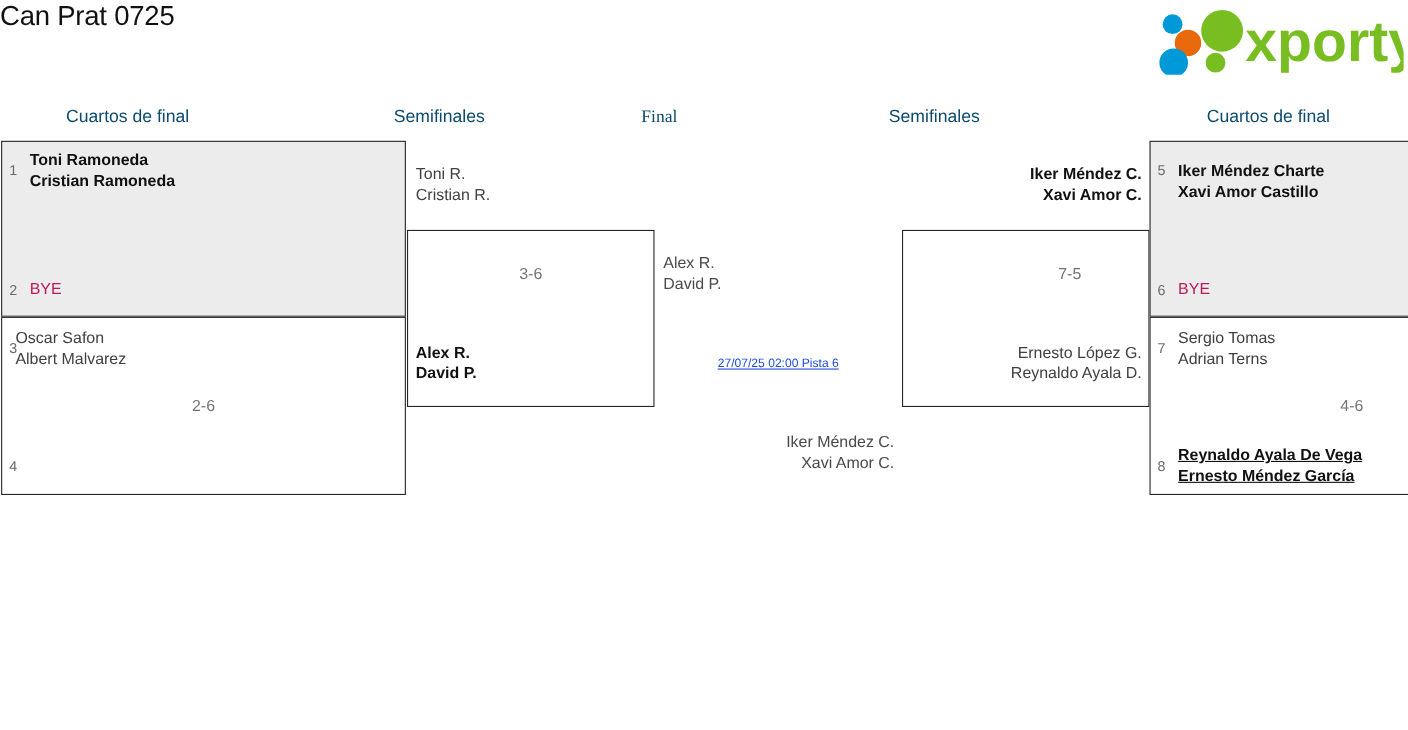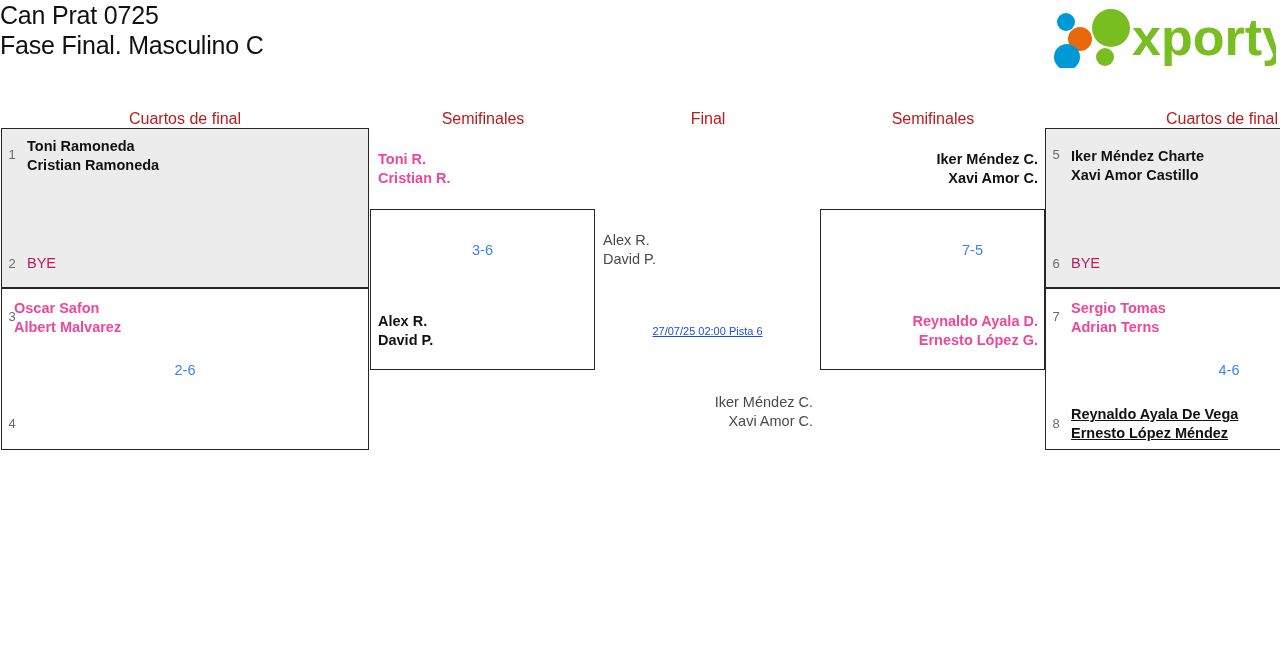--- a/index.html
+++ b/index.html
@@ -21,55 +21,54 @@
   }
   .title-line { display: block; }
 
   .logo { position: absolute; left: 1048px; top: 6px; width: 228px; height: 62px; }
   .logo svg { display: block; }
 
   
   .round-header {
     position: absolute; top: 96px;
     font-size: 16px; line-height: 22px;
-    color: #b91c1c; text-align: center;
+    color: #0c4a6e; text-align: left;
     white-space: nowrap;
-    margin-top: 12px;
   }
 
   
   .match-box {
     position: absolute;
     border: 1px solid #262626;
     background: #ffffff;
   }
   .match-box.shaded { background: #ececec; }
 
   
   .team {
     position: absolute;
     font-size: 14.5px; line-height: 19px;
     white-space: nowrap;
   }
-  .team.loser  { color: #ec4899; font-weight: 700; }
+  .team.loser  { color: #404040; font-weight: 400; }
   .team.winner { color: #111111; font-weight: 700; }
   .team.plain  { color: #4a4a4a; font-weight: 400; }
   .team .nm { display: block; }
 
   .seed {
     position: absolute;
     font-size: 13px; line-height: 15px;
     color: #6b6b6b; font-weight: 400;
     text-align: center; width: 16px;
   }
 
   .score {
     position: absolute;
     font-size: 14.5px; line-height: 19px;
-    color: #3b82f6; text-align: center;
+    color: #737373; text-align: center;
     white-space: nowrap;
   }
 
   .bye {
     position: absolute;
     font-size: 14.5px; line-height: 19px;
     color: #be185d; white-space: nowrap;
   }
 
   .sched {
@@ -82,37 +81,36 @@
 
   .r-align { text-align: right; }
 </style>
 </head>
 <body>
 
 <div id="root">
 
   <div class="title-block">
     <span class="title-line">Can Prat 0725</span>
-    <span class="title-line">Fase Final. Masculino C</span>
   </div>
 
   <div class="logo">
     <svg width="228" height="62" viewBox="0 0 228 62" xmlns="http://www.w3.org/2000/svg">
       <circle cx="18" cy="16" r="9" fill="#0099d8"></circle>
       <circle cx="32" cy="33" r="12" fill="#e8690b"></circle>
       <circle cx="63" cy="22" r="19" fill="#78be21"></circle>
       <circle cx="19" cy="51" r="13" fill="#0099d8"></circle>
       <circle cx="57" cy="51" r="9" fill="#78be21"></circle>
       <text x="84" y="49" font-family="Liberation Sans, sans-serif" font-size="52" font-weight="700" fill="#78be21">xporty</text>
     </svg>
   </div>
 
   <div class="round-header" style="left:60px; width:250px;">Cuartos de final</div>
   <div class="round-header" style="left:358px; width:250px;">Semifinales</div>
-  <div class="round-header" style="left:583px; width:250px;">Final</div>
+  <div class="round-header" style="left:583px; width:250px;font-family:Liberation Serif, serif;">Final</div>
   <div class="round-header" style="left:808px; width:250px;">Semifinales</div>
   <div class="round-header" style="left:1097px; width:250px;">Cuartos de final</div>
 
   <div class="match-box shaded" style="left:1px; top:128px; width:368px; height:160px;">
   </div>
   <div class="seed" style="left:4px; top:147px;">1</div>
   <div class="team winner" style="left:27px; top:137px;">
     <span class="nm">Toni Ramoneda</span>
     <span class="nm">Cristian Ramoneda</span>
   </div>
@@ -152,22 +150,22 @@
   </div>
 
   <div class="match-box" style="left:820px; top:209px; width:225px; height:161px;">
   </div>
   <div class="team winner r-align" style="left:820px; top:150px; width:218px;">
     <span class="nm">Iker Méndez C.</span>
     <span class="nm">Xavi Amor C.</span>
   </div>
   <div class="score" style="left:820px; top:241px; width:225px;margin-left:40px;">7-5</div>
   <div class="team loser r-align" style="left:820px; top:312px; width:218px;">
+    <span class="nm">Ernesto López G.</span>
     <span class="nm">Reynaldo Ayala D.</span>
-    <span class="nm">Ernesto López G.</span>
   </div>
 
   <div class="match-box shaded" style="left:1045px; top:128px; width:368px; height:160px;">
   </div>
   <div class="seed" style="left:1048px; top:147px;">5</div>
   <div class="team winner" style="left:1071px; top:147px;">
     <span class="nm">Iker Méndez Charte</span>
     <span class="nm">Xavi Amor Castillo</span>
   </div>
   <div class="seed" style="left:1048px; top:256px;">6</div>
@@ -177,16 +175,16 @@
   </div>
   <div class="seed" style="left:1048px; top:309px;">7</div>
   <div class="team loser" style="left:1071px; top:299px;">
     <span class="nm">Sergio Tomas</span>
     <span class="nm">Adrian Terns</span>
   </div>
   <div class="score" style="left:1104px; top:361px; width:250px;">4-6</div>
   <div class="seed" style="left:1048px; top:416px;">8</div>
   <div class="team winner" style="left:1071px; top:405px;text-decoration:underline;">
     <span class="nm">Reynaldo Ayala De Vega</span>
-    <span class="nm">Ernesto López Méndez</span>
+    <span class="nm">Ernesto Méndez García</span>
   </div>
 
 </div>
 
 </body></html>

